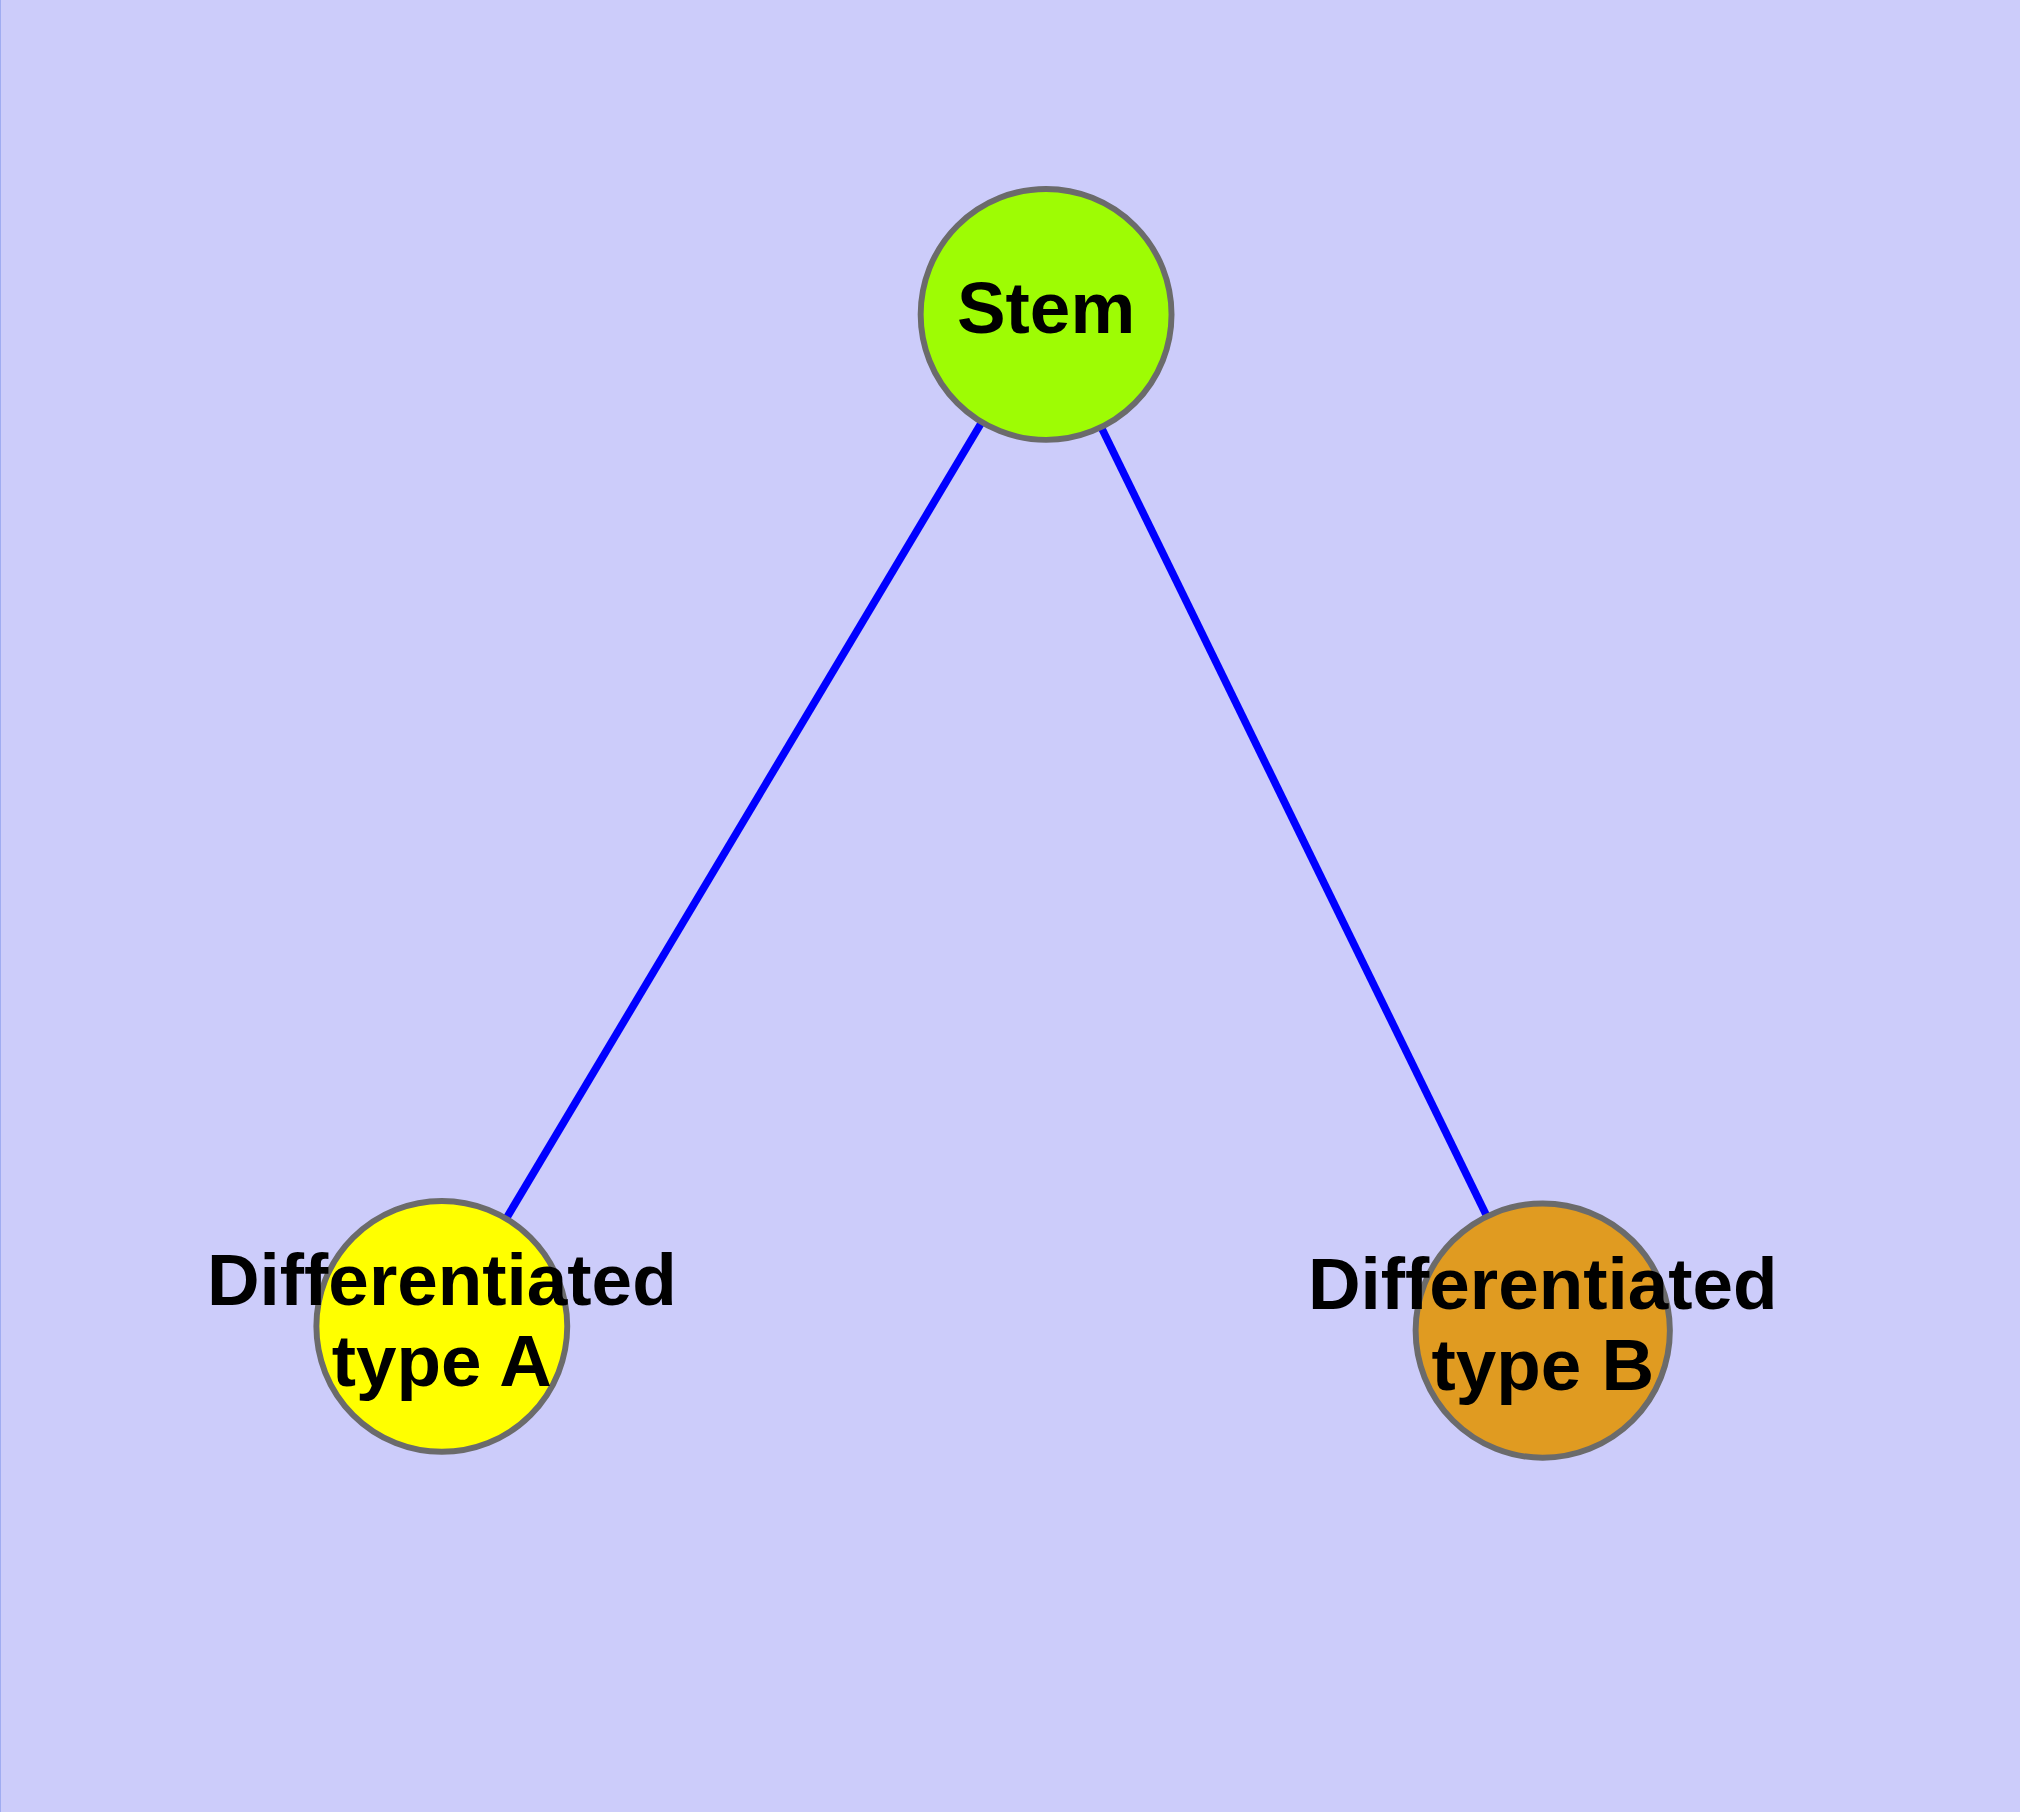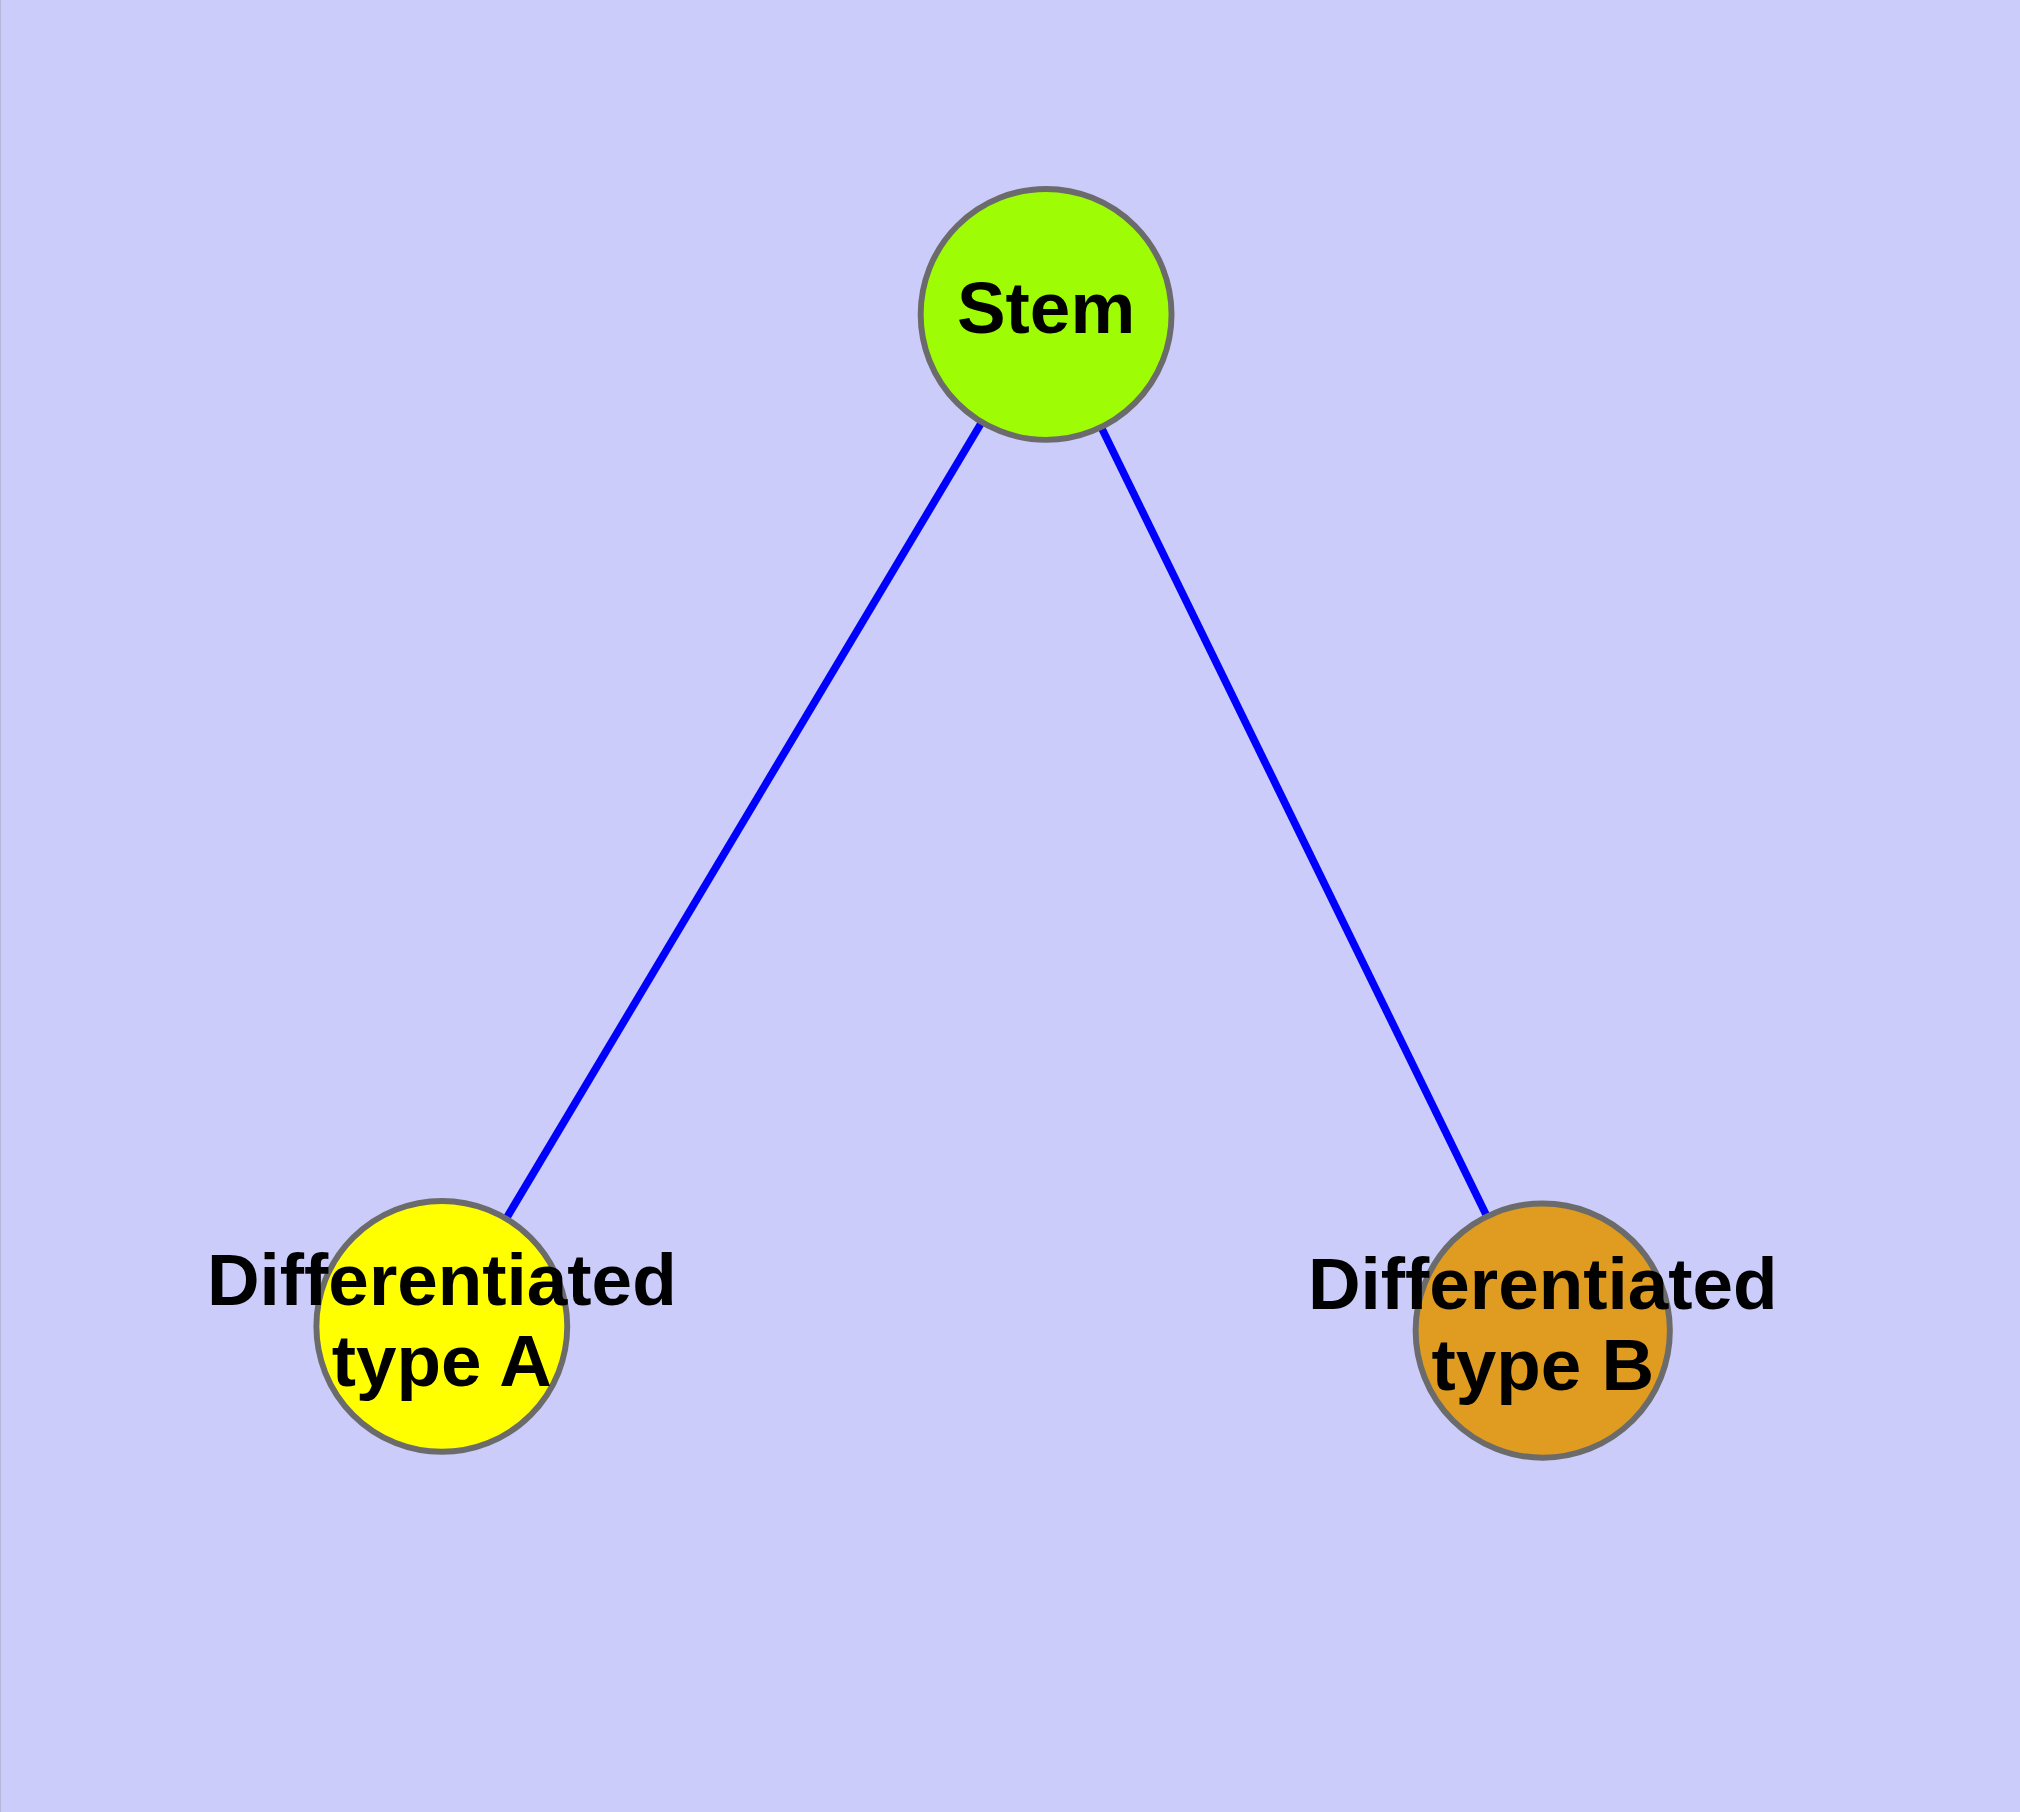--- a/index.html
+++ b/index.html
@@ -36,21 +36,21 @@
   .node-circle {
     stroke: #6b6b6b;
   }
   .graph-edge {
     stroke-linecap: butt;
   }
 </style>
 </head>
 <body>
 
-<div id="canvas" style="width: 2021px; height: 1812px; background: #737373;">
+<div id="canvas" style="width: 2021px; height: 1812px; background: #1d4ed8;">
   <svg id="graph-svg" viewBox="0 0 2384 2138" style="width: 2021px; height: 1812px;">
 
     <rect id="bg-rect" x="0" y="0" width="2384" height="2138" fill="#ccccfa"></rect>
 
     <g id="edges-layer">
       <line class="graph-edge" id="edge-0" x1="1158.1208514478992" y1="498.06830767350385" x2="596.8791485521007" y2="1437.9316923264962" stroke="#0000ff" stroke-width="9"></line>
       <line class="graph-edge" id="edge-1" x1="1298.987186807768" y1="503.9686637926857" x2="1754.1346079651" y2="1435.2344623722781" stroke="#0000ff" stroke-width="9"></line>
     </g>
 
     <g id="nodes-layer">

